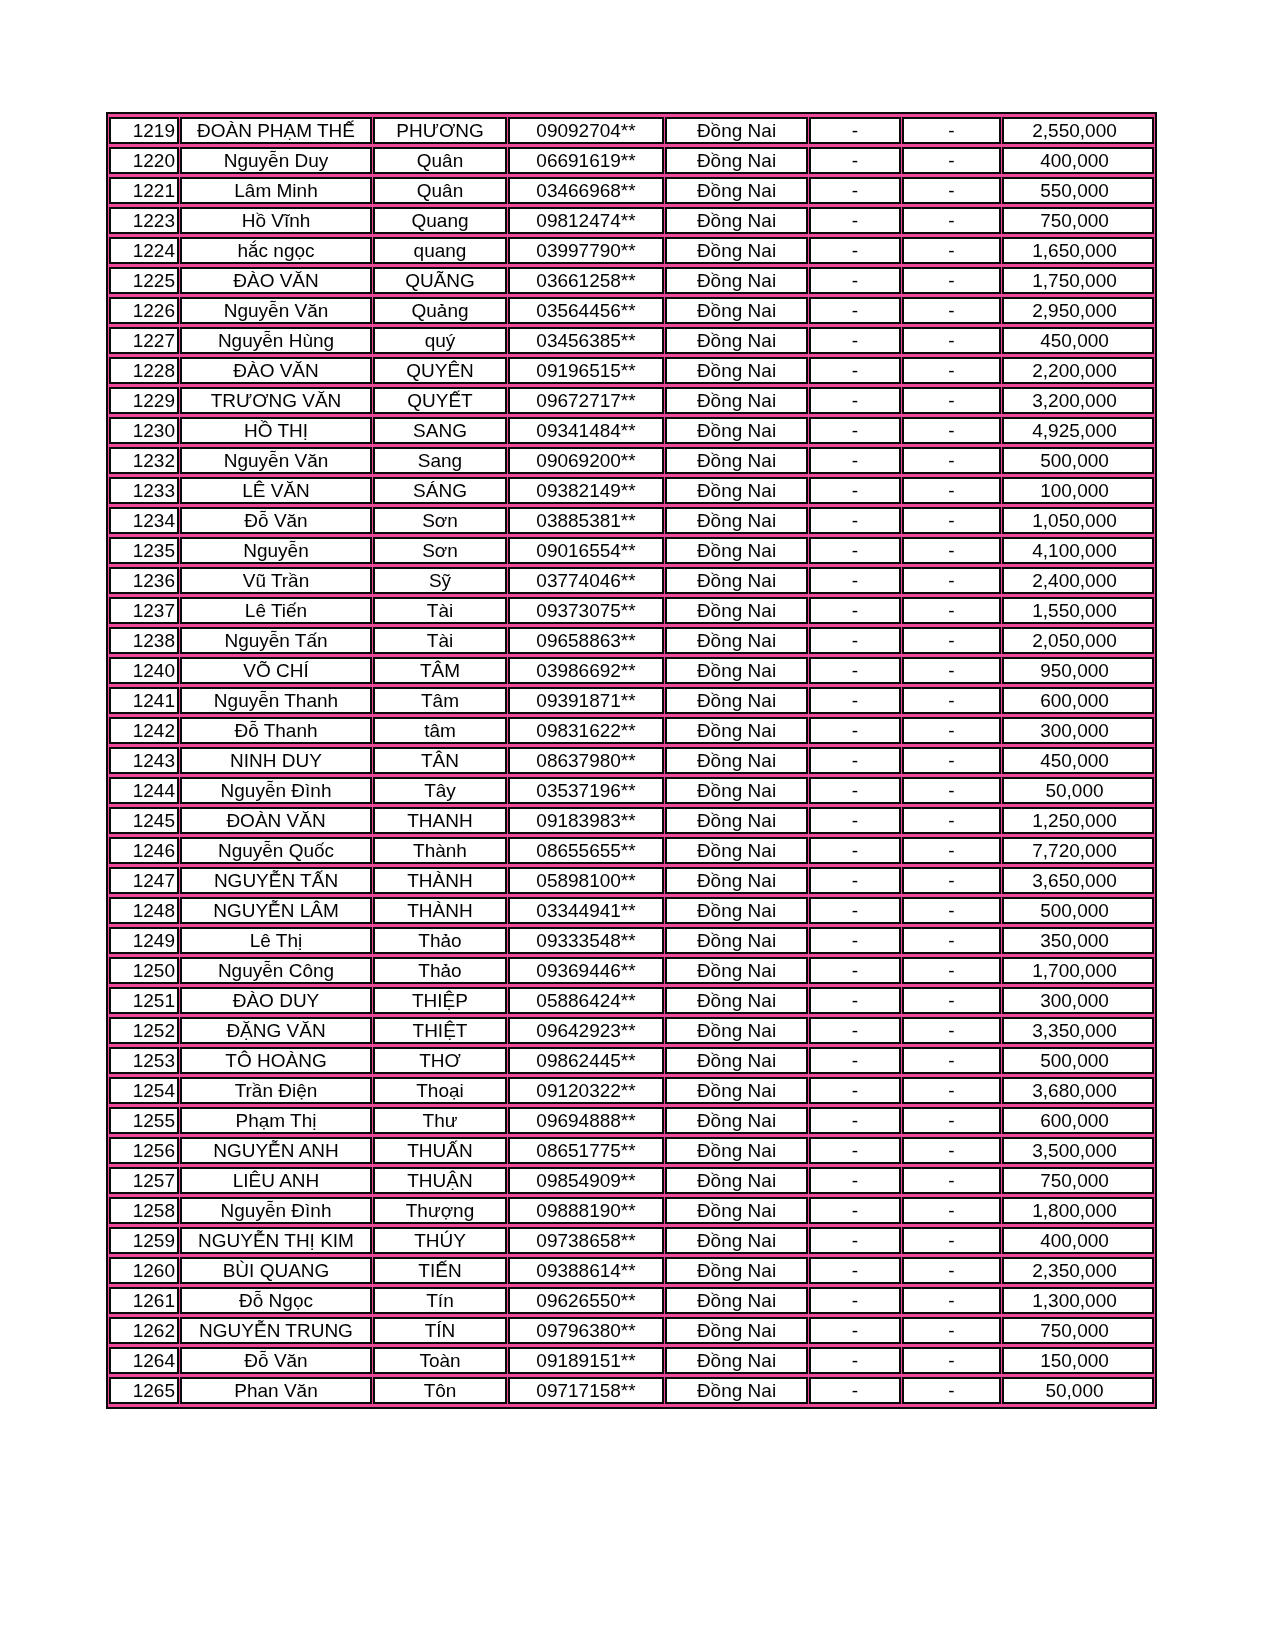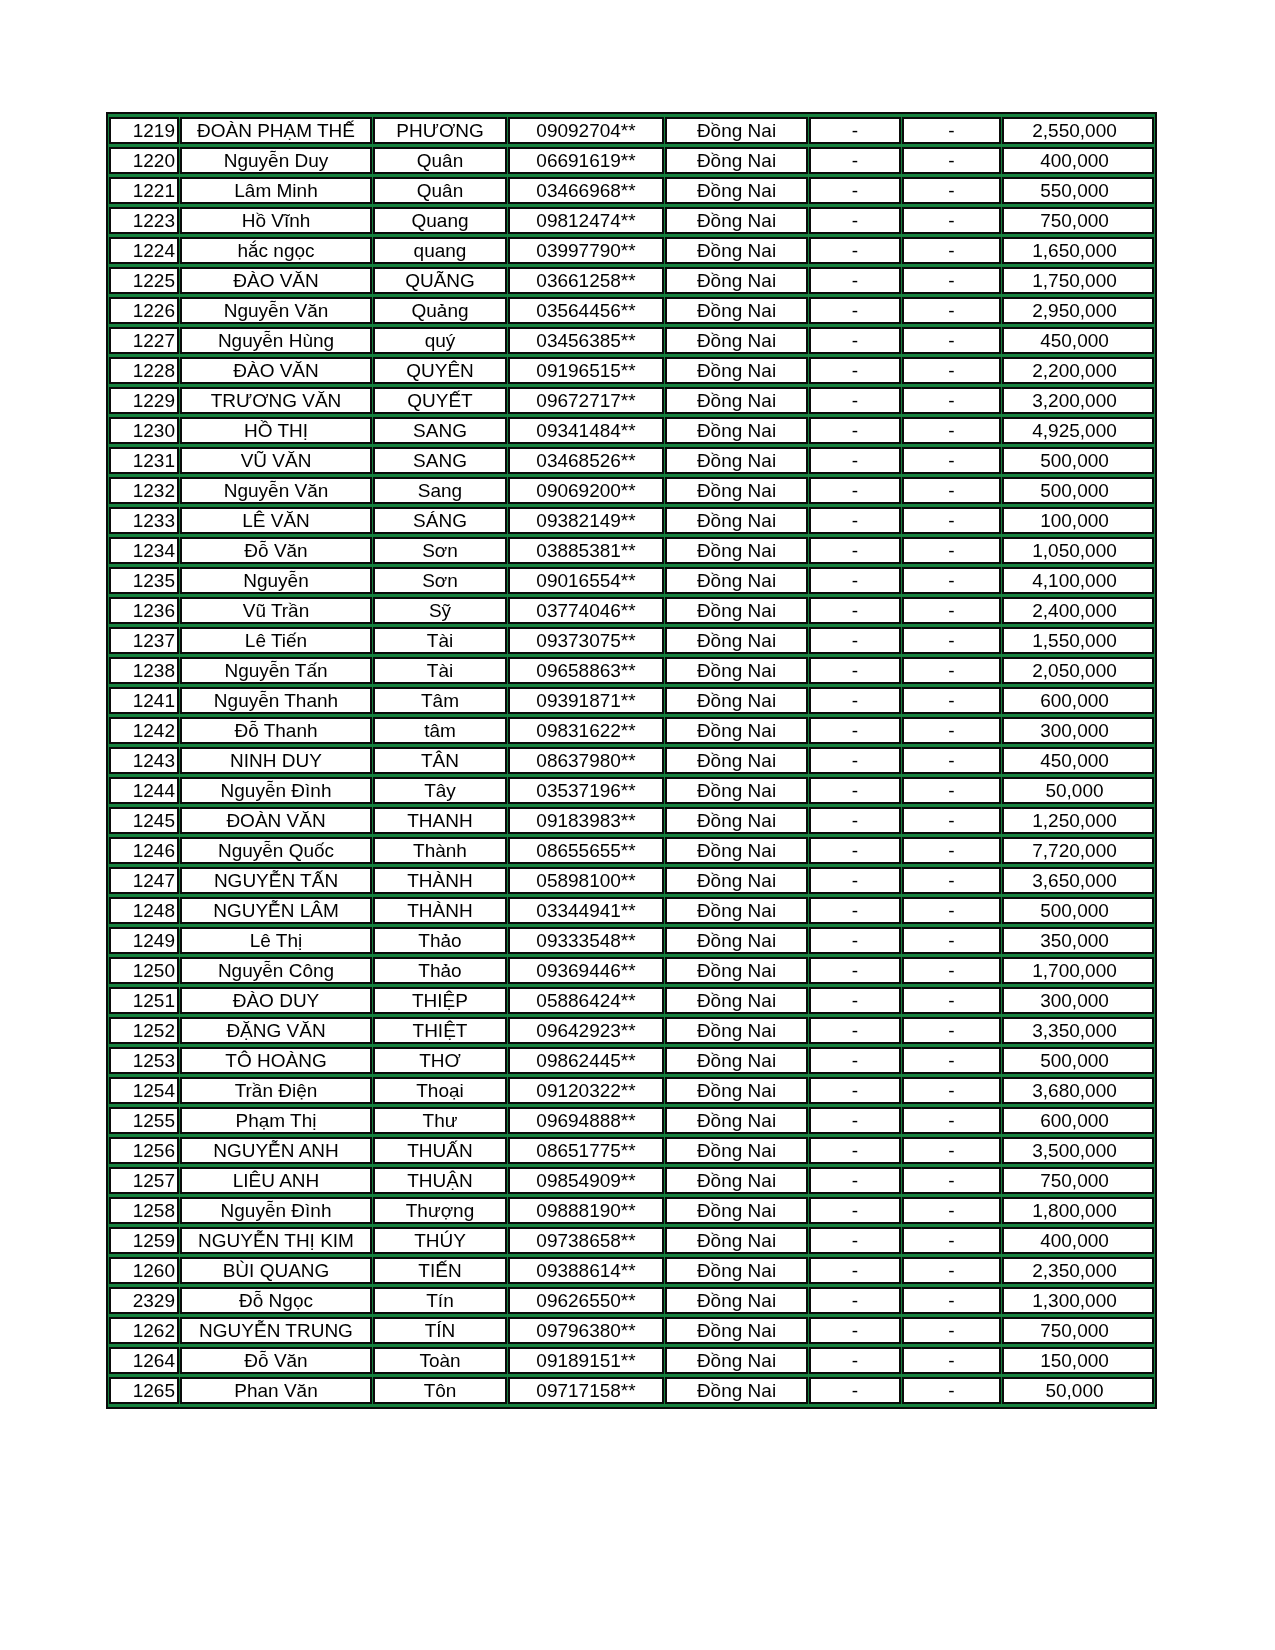--- a/index.html
+++ b/index.html
@@ -17,21 +17,21 @@
     color: #000000;
   }
   table.doc-table {
     position: absolute;
     left: 106px;
     top: 112px;
     border: 2px solid #0a0a0a;
     border-collapse: separate;
     border-spacing: 1px 3px;
     table-layout: fixed;
-    background: #15803d;
+    background: #ec4899;
   }
   table.doc-table td {
     box-sizing: border-box;
     border: 2px solid #0a0a0a;
     height: 23px;
     padding: 0 2px;
     font-size: 19px;
     line-height: 23px;
     white-space: nowrap;
     overflow: hidden;
@@ -167,30 +167,20 @@
           <td class="col-index">1230</td>
           <td>HỒ THỊ</td>
           <td>SANG</td>
           <td>09341484**</td>
           <td>Đồng Nai</td>
           <td>-</td>
           <td>-</td>
           <td class="col-amount">4,925,000</td>
         </tr>
         <tr>
-          <td class="col-index">1231</td>
-          <td>VŨ VĂN</td>
-          <td>SANG</td>
-          <td>03468526**</td>
-          <td>Đồng Nai</td>
-          <td>-</td>
-          <td>-</td>
-          <td class="col-amount">500,000</td>
-        </tr>
-        <tr>
           <td class="col-index">1232</td>
           <td>Nguyễn  Văn</td>
           <td>Sang</td>
           <td>09069200**</td>
           <td>Đồng Nai</td>
           <td>-</td>
           <td>-</td>
           <td class="col-amount">500,000</td>
         </tr>
         <tr>
@@ -247,20 +237,30 @@
           <td class="col-index">1238</td>
           <td>Nguyễn Tấn</td>
           <td>Tài</td>
           <td>09658863**</td>
           <td>Đồng Nai</td>
           <td>-</td>
           <td>-</td>
           <td class="col-amount">2,050,000</td>
         </tr>
         <tr>
+          <td class="col-index">1240</td>
+          <td>VÕ CHÍ</td>
+          <td>TÂM</td>
+          <td>03986692**</td>
+          <td>Đồng Nai</td>
+          <td>-</td>
+          <td>-</td>
+          <td class="col-amount">950,000</td>
+        </tr>
+        <tr>
           <td class="col-index">1241</td>
           <td>Nguyễn Thanh</td>
           <td>Tâm</td>
           <td>09391871**</td>
           <td>Đồng Nai</td>
           <td>-</td>
           <td>-</td>
           <td class="col-amount">600,000</td>
         </tr>
         <tr>
@@ -447,21 +447,21 @@
           <td class="col-index">1260</td>
           <td>BÙI QUANG</td>
           <td>TIẾN</td>
           <td>09388614**</td>
           <td>Đồng Nai</td>
           <td>-</td>
           <td>-</td>
           <td class="col-amount">2,350,000</td>
         </tr>
         <tr>
-          <td class="col-index">2329</td>
+          <td class="col-index">1261</td>
           <td>Đỗ Ngọc</td>
           <td>Tín</td>
           <td>09626550**</td>
           <td>Đồng Nai</td>
           <td>-</td>
           <td>-</td>
           <td class="col-amount">1,300,000</td>
         </tr>
         <tr>
           <td class="col-index">1262</td>

